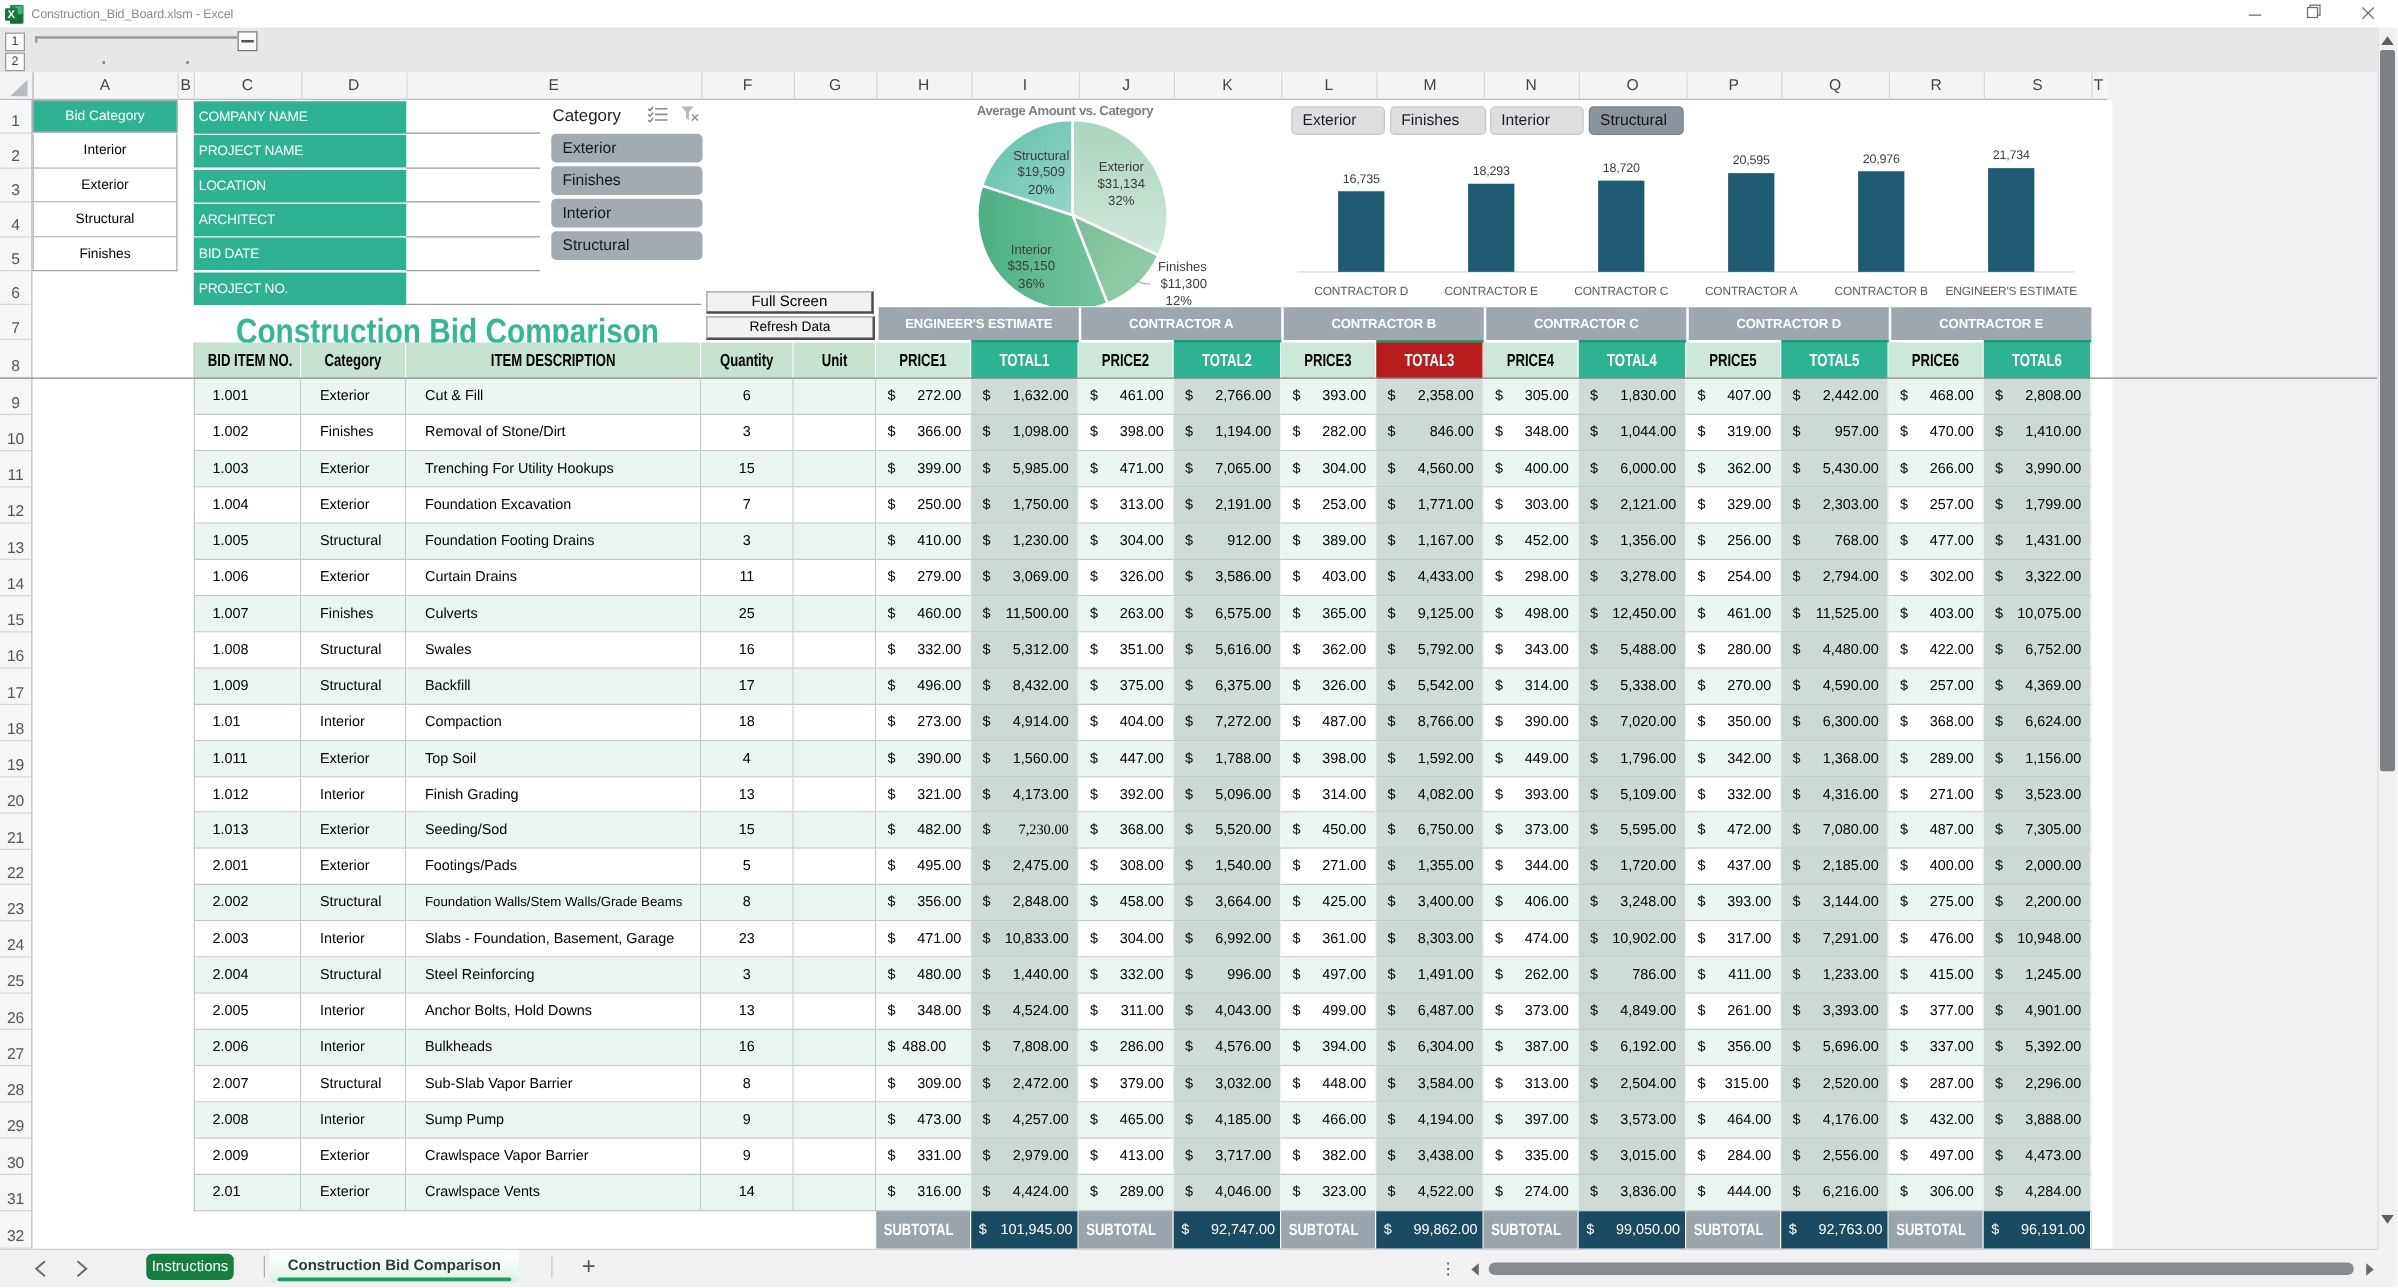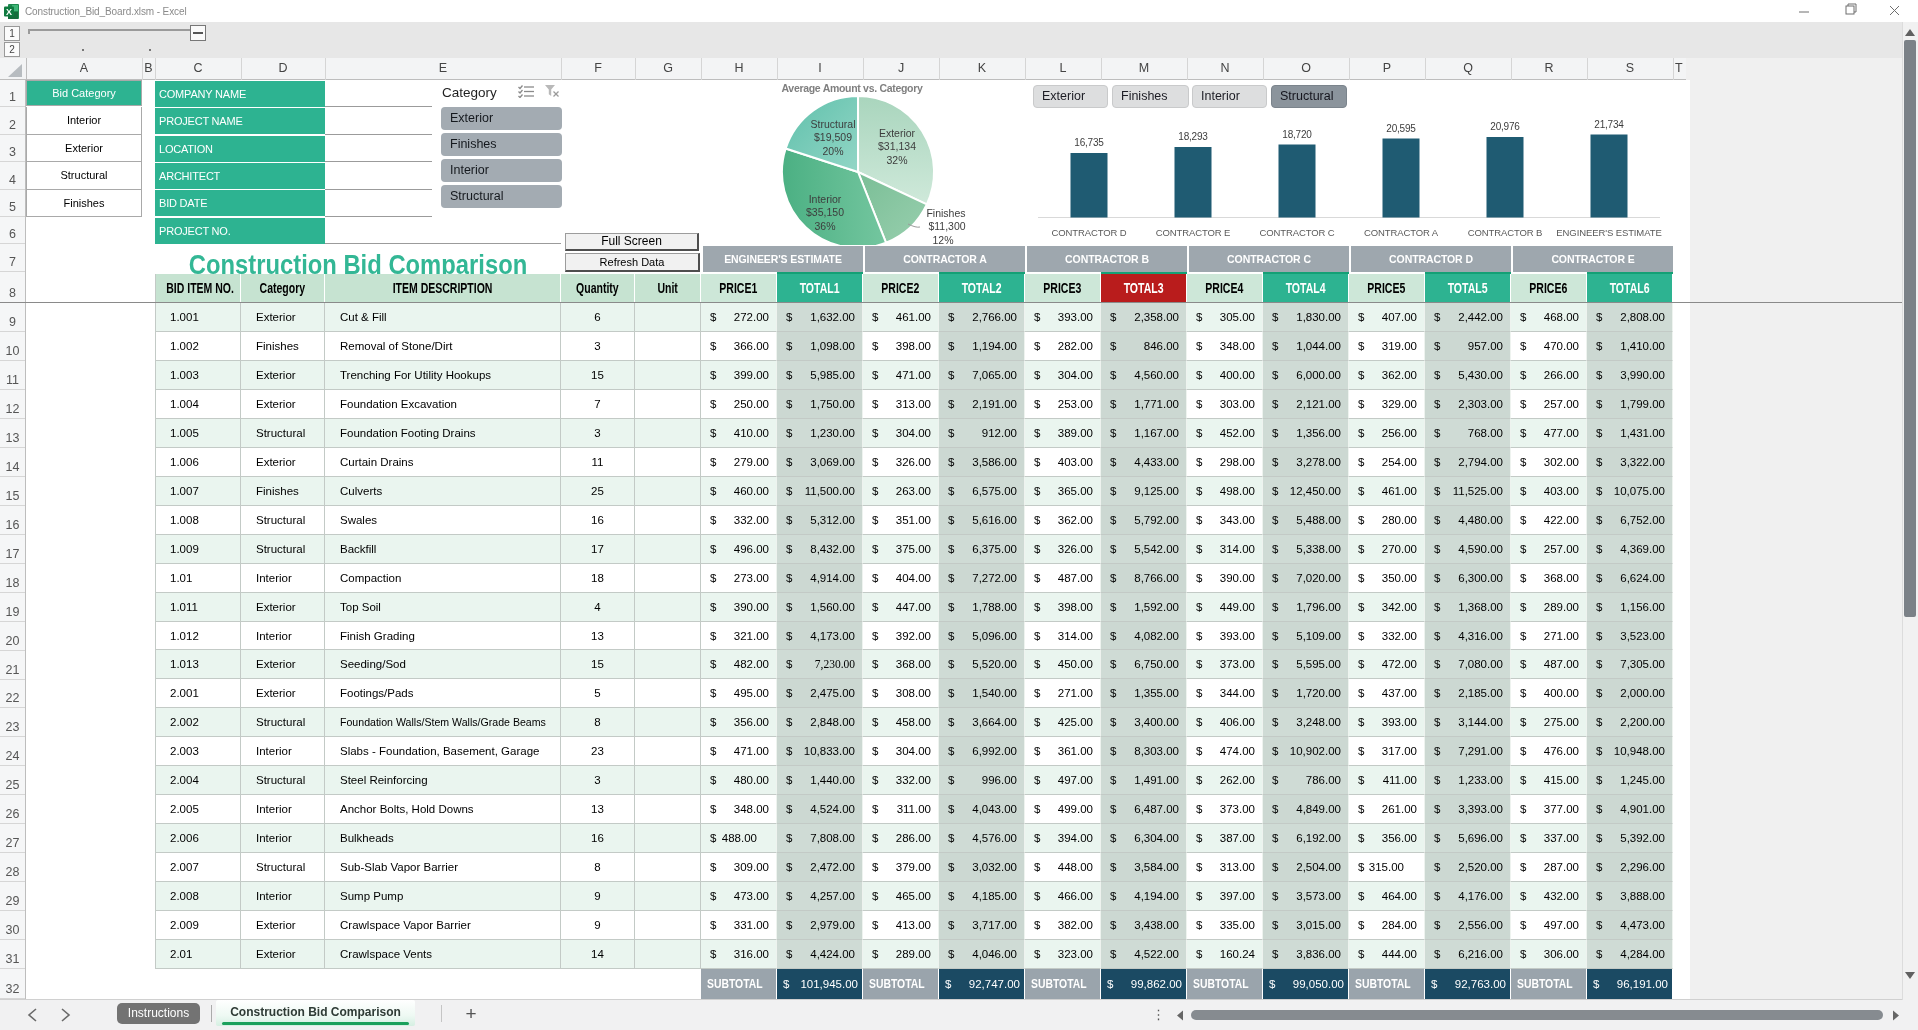--- a/index.html
+++ b/index.html
@@ -1294,21 +1294,21 @@
 <div class="abs" style="left:1187px;top:853.16px;width:76px;height:28.96px;background:#fff;border-right:1px solid #eef3ef;border-bottom:1px solid #c3cac6;font-size:11.5px;color:#000;line-height:28.96px;">
     <span style="float:left;padding-left:9px;">$</span>
     <span style="float:right;padding-right:7px;">313.00</span>
   </div>
 <div class="abs" style="left:1263px;top:853.16px;width:86px;height:28.96px;background:#ccd8d2;border-right:1px solid #eef3ef;border-bottom:1px solid #c3cac6;font-size:11.5px;color:#000;line-height:28.96px;">
     <span style="float:left;padding-left:9px;">$</span>
     <span style="float:right;padding-right:7px;">2,504.00</span>
   </div>
 <div class="abs" style="left:1349px;top:853.16px;width:76px;height:28.96px;background:#fff;border-right:1px solid #eef3ef;border-bottom:1px solid #c3cac6;font-size:11.5px;color:#000;line-height:28.96px;">
     <span style="float:left;padding-left:9px;">$</span>
-    <span style="float:right;padding-right:20px;">315.00</span>
+    <span style="float:right;padding-right:9px;">315.00</span>
   </div>
 <div class="abs" style="left:1425px;top:853.16px;width:86px;height:28.96px;background:#ccd8d2;border-right:1px solid #eef3ef;border-bottom:1px solid #c3cac6;font-size:11.5px;color:#000;line-height:28.96px;">
     <span style="float:left;padding-left:9px;">$</span>
     <span style="float:right;padding-right:7px;">2,520.00</span>
   </div>
 <div class="abs" style="left:1511px;top:853.16px;width:76px;height:28.96px;background:#fff;border-right:1px solid #eef3ef;border-bottom:1px solid #c3cac6;font-size:11.5px;color:#000;line-height:28.96px;">
     <span style="float:left;padding-left:9px;">$</span>
     <span style="float:right;padding-right:7px;">287.00</span>
   </div>
 <div class="abs" style="left:1587px;top:853.16px;width:86px;height:28.96px;background:#ccd8d2;border-right:1px solid #eef3ef;border-bottom:1px solid #c3cac6;font-size:11.5px;color:#000;line-height:28.96px;">
@@ -1445,21 +1445,21 @@
 <div class="abs" style="left:1025px;top:940.03px;width:76px;height:28.96px;background:#eaf5ef;border-right:1px solid #eef3ef;border-bottom:1px solid #c3cac6;font-size:11.5px;color:#000;line-height:28.96px;">
     <span style="float:left;padding-left:9px;">$</span>
     <span style="float:right;padding-right:7px;">323.00</span>
   </div>
 <div class="abs" style="left:1101px;top:940.03px;width:86px;height:28.96px;background:#cfdbd5;border-right:1px solid #eef3ef;border-bottom:1px solid #c3cac6;font-size:11.5px;color:#000;line-height:28.96px;">
     <span style="float:left;padding-left:9px;">$</span>
     <span style="float:right;padding-right:7px;">4,522.00</span>
   </div>
 <div class="abs" style="left:1187px;top:940.03px;width:76px;height:28.96px;background:#eaf5ef;border-right:1px solid #eef3ef;border-bottom:1px solid #c3cac6;font-size:11.5px;color:#000;line-height:28.96px;">
     <span style="float:left;padding-left:9px;">$</span>
-    <span style="float:right;padding-right:7px;">160.24</span>
+    <span style="float:right;padding-right:7px;">274.00</span>
   </div>
 <div class="abs" style="left:1263px;top:940.03px;width:86px;height:28.96px;background:#cfdbd5;border-right:1px solid #eef3ef;border-bottom:1px solid #c3cac6;font-size:11.5px;color:#000;line-height:28.96px;">
     <span style="float:left;padding-left:9px;">$</span>
     <span style="float:right;padding-right:7px;">3,836.00</span>
   </div>
 <div class="abs" style="left:1349px;top:940.03px;width:76px;height:28.96px;background:#eaf5ef;border-right:1px solid #eef3ef;border-bottom:1px solid #c3cac6;font-size:11.5px;color:#000;line-height:28.96px;">
     <span style="float:left;padding-left:9px;">$</span>
     <span style="float:right;padding-right:7px;">444.00</span>
   </div>
 <div class="abs" style="left:1425px;top:940.03px;width:86px;height:28.96px;background:#cfdbd5;border-right:1px solid #eef3ef;border-bottom:1px solid #c3cac6;font-size:11.5px;color:#000;line-height:28.96px;">
@@ -1506,21 +1506,21 @@
     <span style="float:right;padding-right:4px;">96,191.00</span>
   </div>
 <div class="abs" style="left:0;top:302px;width:1902px;height:1px;background:#8a8a8a;"></div>
 <div class="abs" style="left:0;top:999px;width:1918px;height:31px;background:#f1f1f2;border-top:1px solid #d0d0d0;"></div>
 <svg class="abs" style="left:22px;top:1006px" width="56" height="18" viewBox="0 0 56 18">
 <g stroke="#6a6a6a" stroke-width="1.6" fill="none">
 <path d="M 14 3 L 7 9 L 14 15"></path>
       <path d="M 40 3 L 47 9 L 40 15"></path>
 </g>
   </svg>
-<div class="abs" style="left:117px;top:1003px;width:83px;height:21px;background:#737373;border-radius:5px;color:#fff;font-size:12px;text-align:center;line-height:21px;">Instructions</div>
+<div class="abs" style="left:117px;top:1003px;width:70px;height:21px;background:#15803d;border-radius:5px;color:#fff;font-size:12px;text-align:center;line-height:21px;">Instructions</div>
 <div class="abs" style="left:211px;top:1005px;width:1px;height:17px;background:#ababab;"></div>
 <div class="abs" style="left:216px;top:1000px;width:199px;height:26px;background:linear-gradient(#ffffff,#eef9f3 60%,#d5efe2);border-radius:2px;color:#2e3b35;font-size:12px;font-weight:bold;text-align:center;line-height:24px;white-space:nowrap;">Construction Bid Comparison<div style="position:absolute;left:6px;right:6px;bottom:1px;height:3px;background:#1ca05c;border-radius:2px;"></div></div>
 <div class="abs" style="left:441px;top:1005px;width:1px;height:17px;background:#c5c5c5;"></div>
 <div class="abs" style="left:462px;top:1004px;width:18px;height:20px;color:#555;font-size:19px;font-weight:300;text-align:center;line-height:20px;">+</div>
 <div class="abs" style="left:1152px;top:1008px;color:#555;font-size:13px;line-height:14px;">⋮</div>
 <svg class="abs" style="left:1174px;top:1010px" width="16" height="11" viewBox="0 0 16 11">
     <polygon points="9,0.5 3,5.5 9,10.5" fill="#666"></polygon>
   </svg>
 <div class="abs" style="left:1191px;top:1010px;width:692px;height:10px;background:#868b90;border-radius:5px;"></div>
 <svg class="abs" style="left:1886px;top:1010px" width="16" height="11" viewBox="0 0 16 11">

